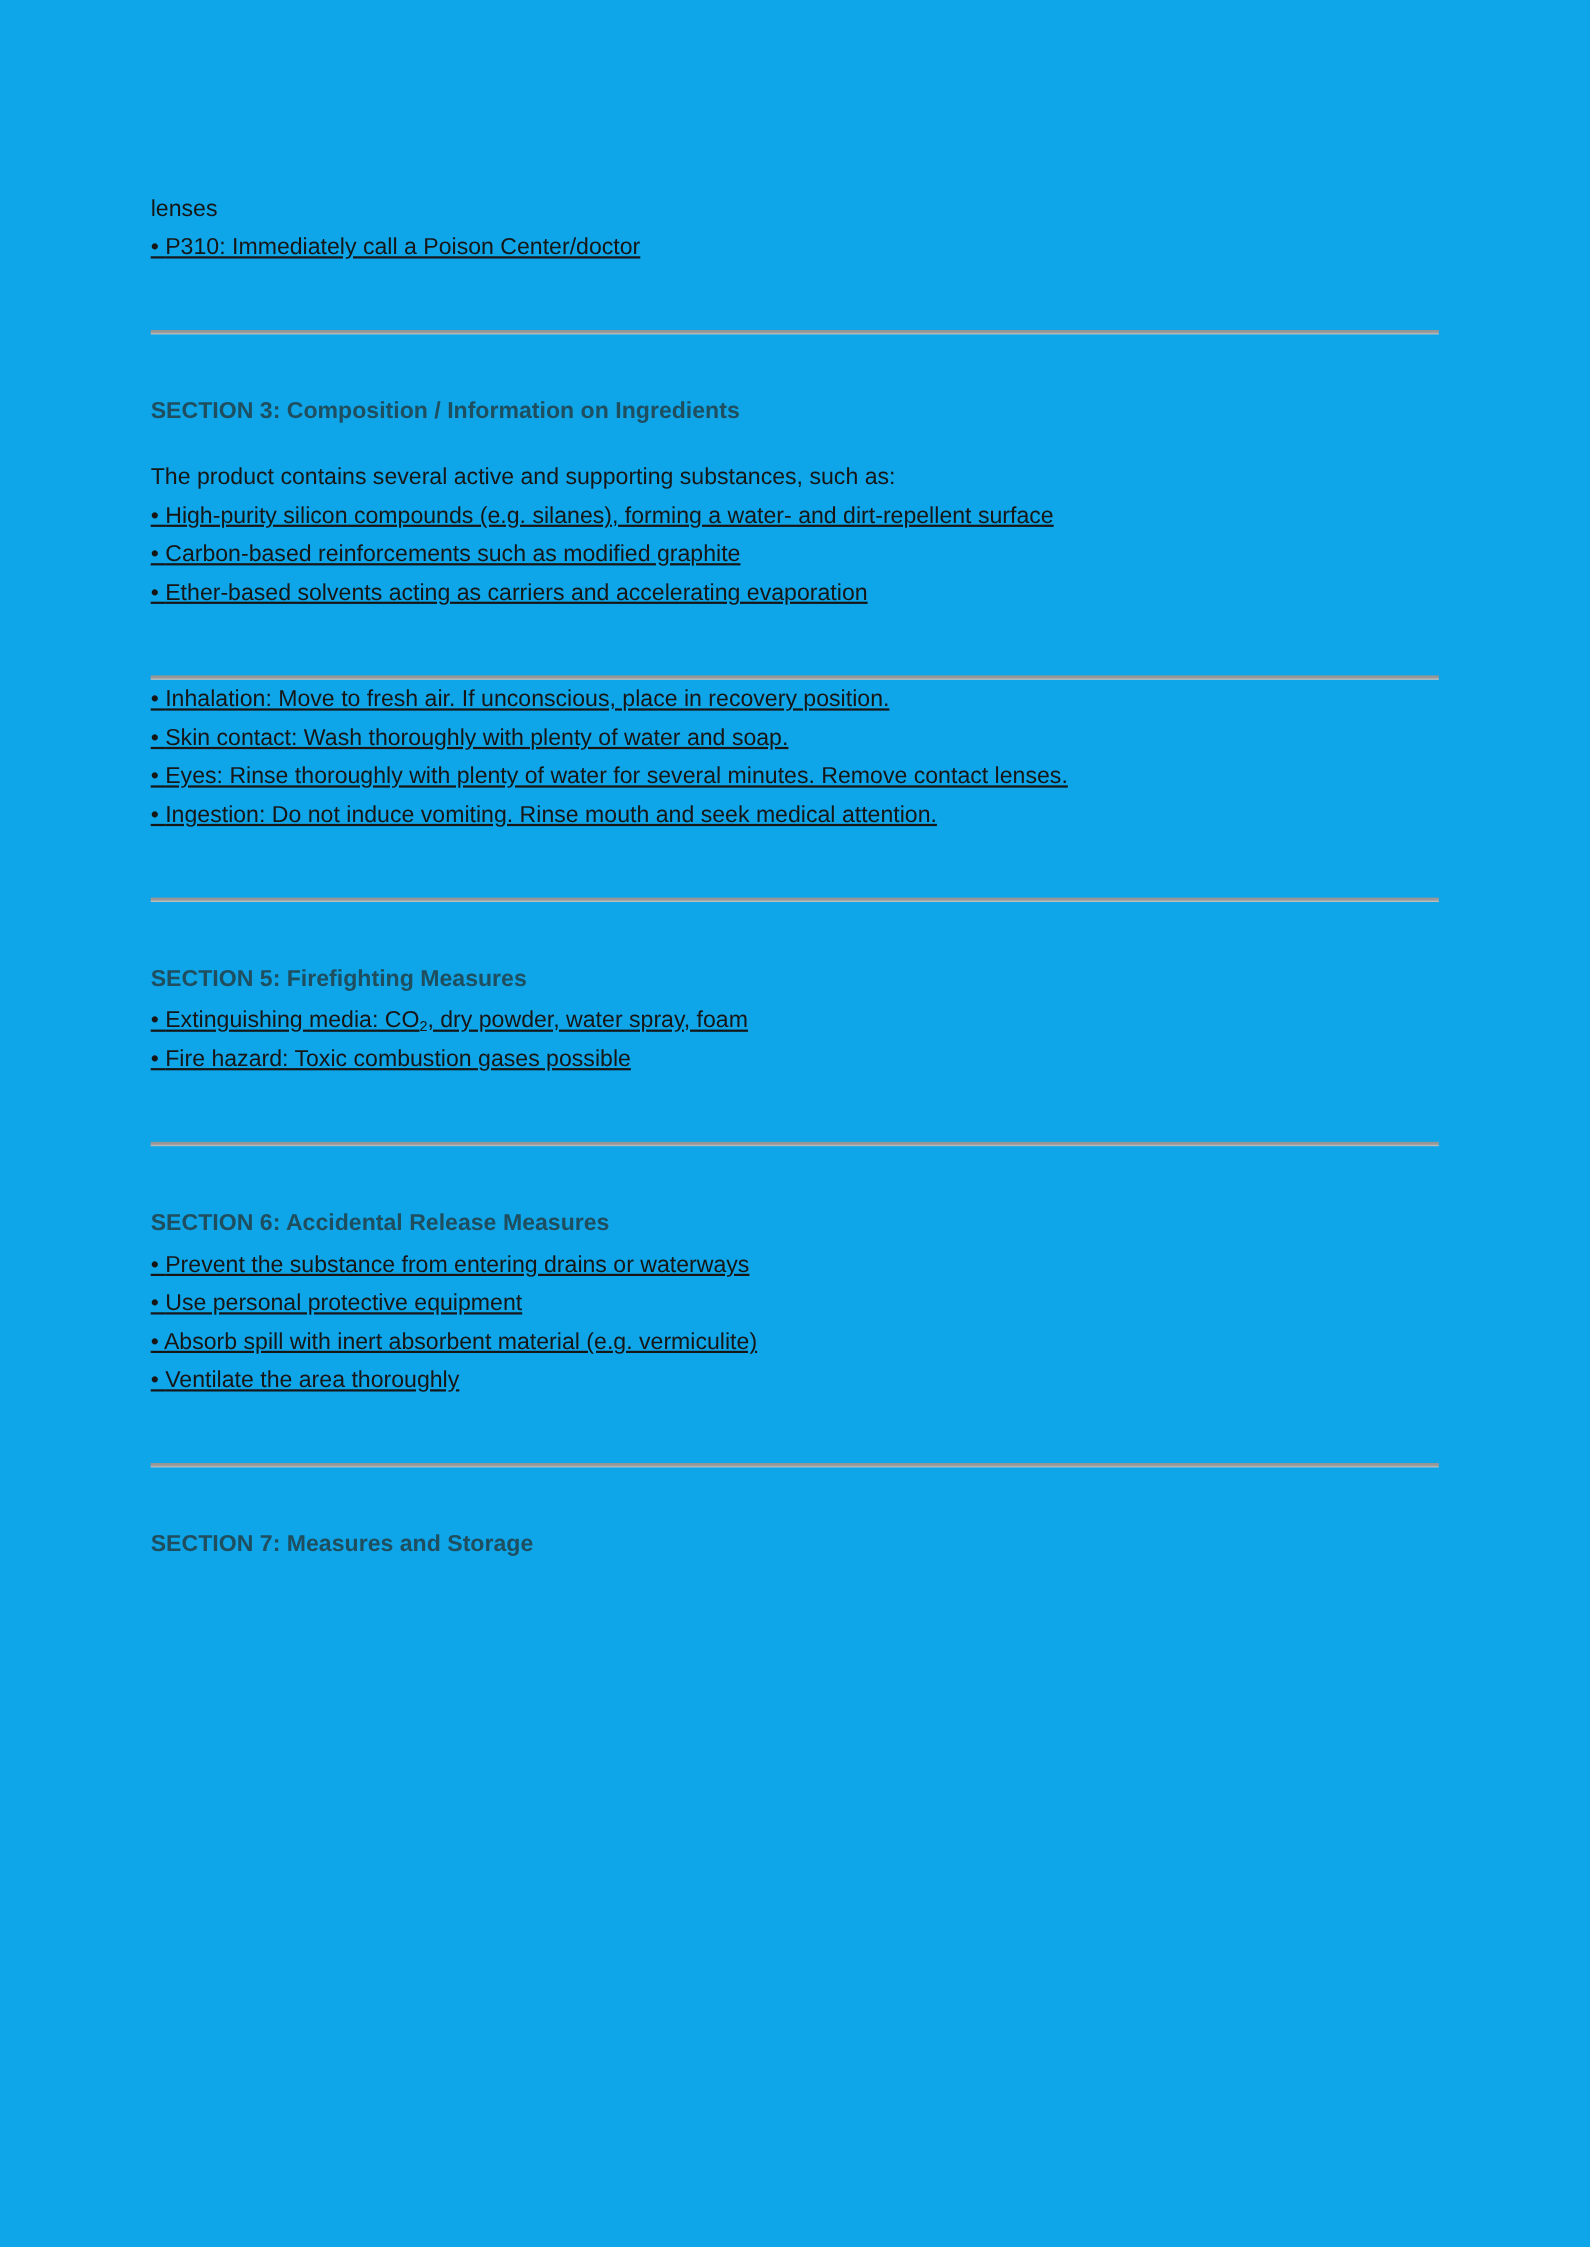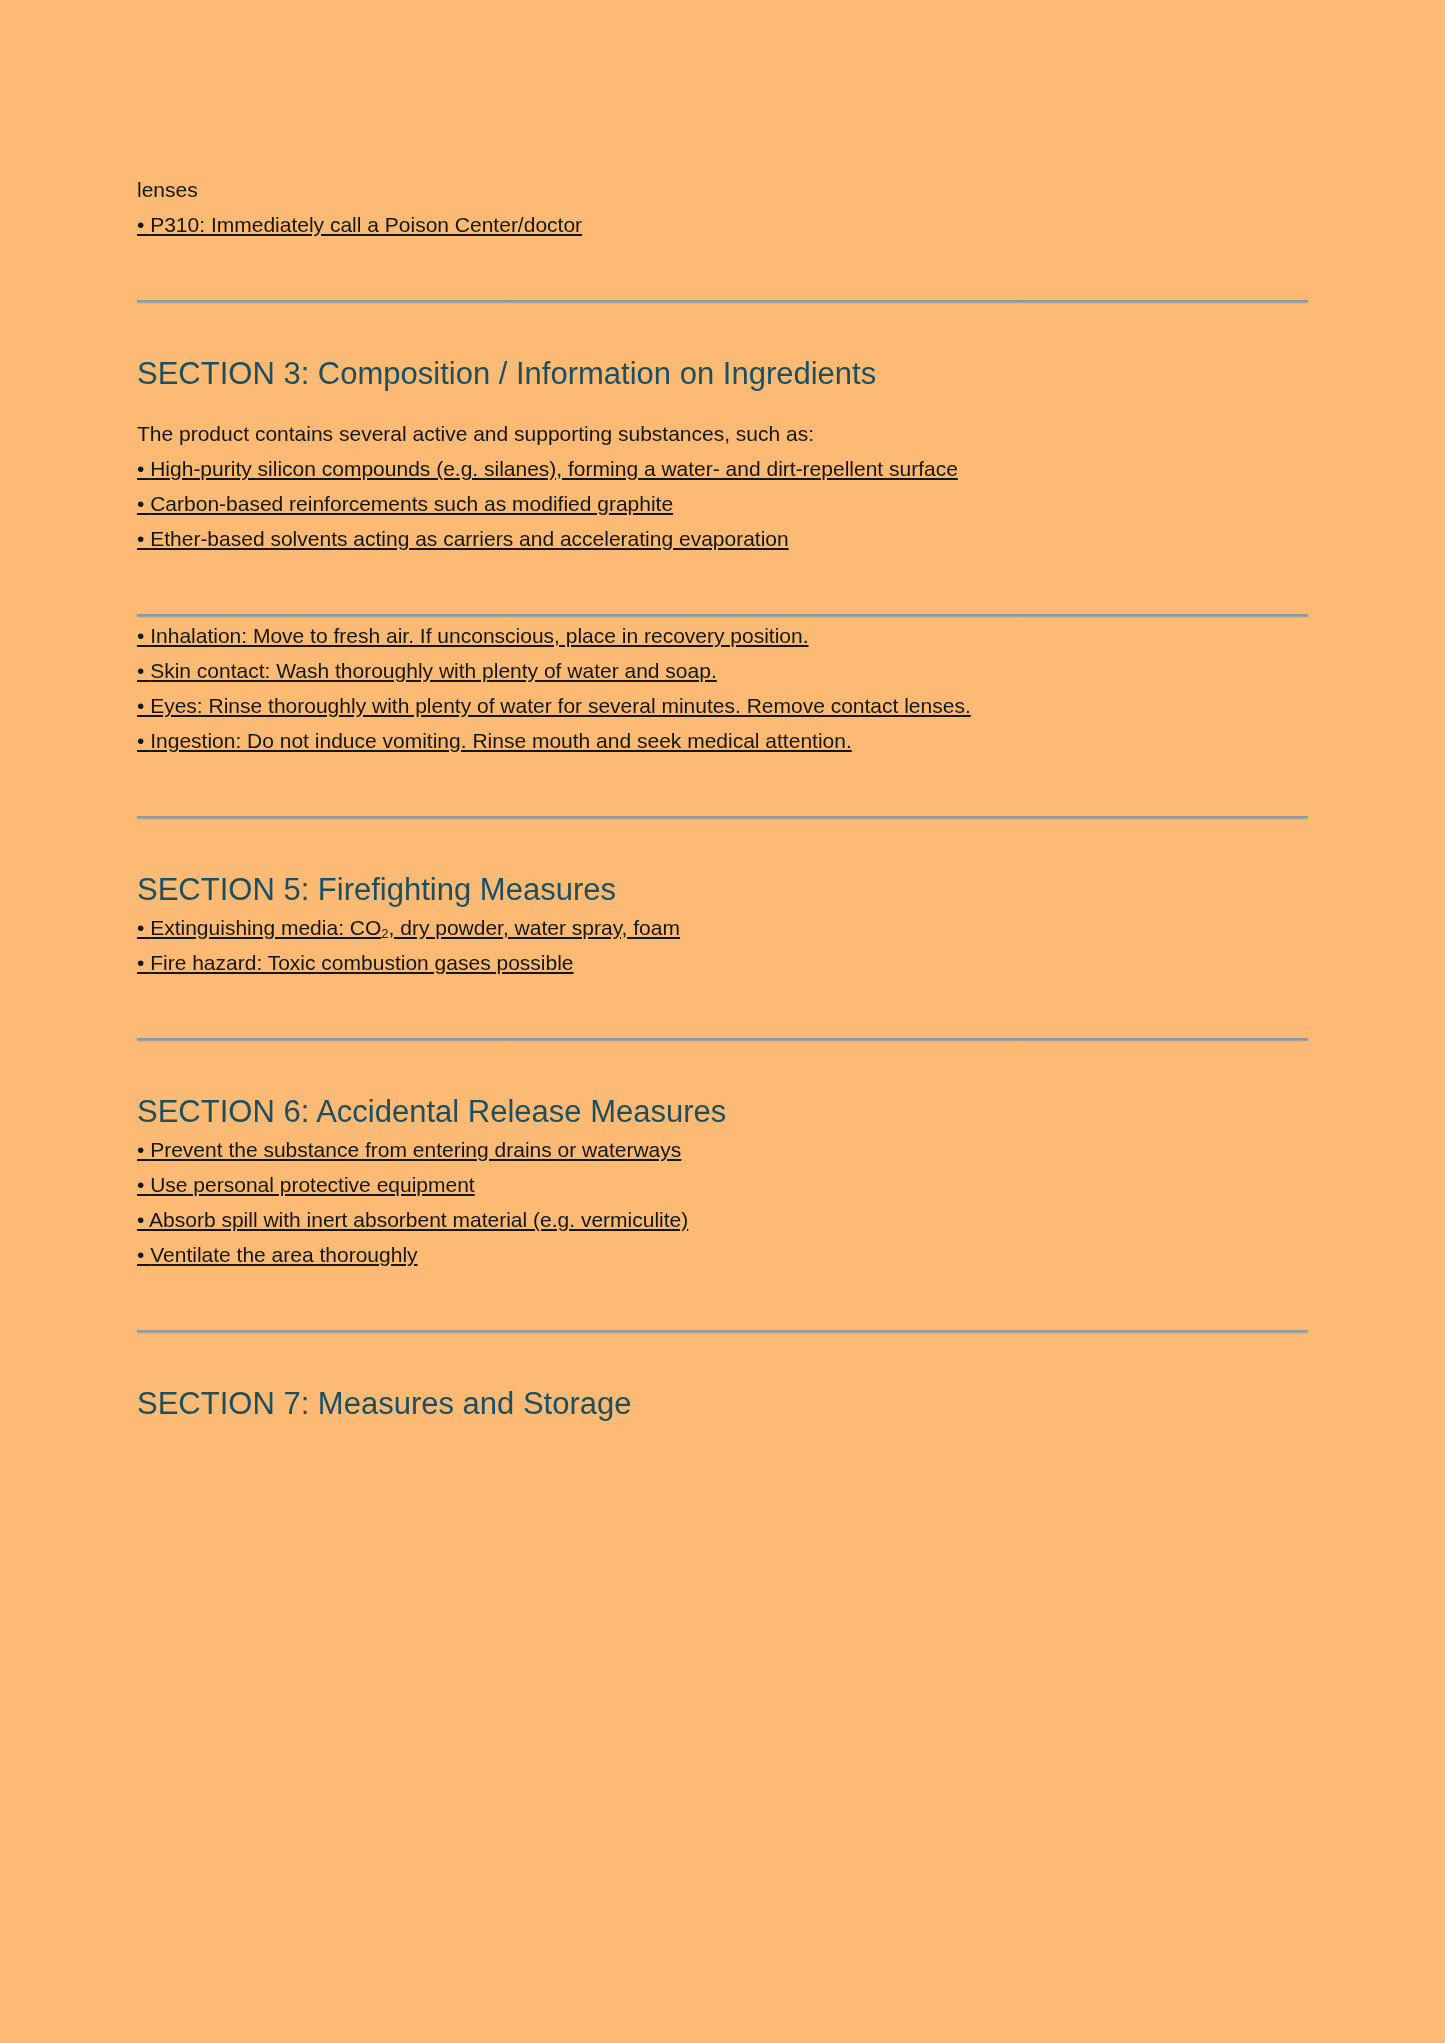--- a/index.html
+++ b/index.html
@@ -1,20 +1,20 @@
 <!DOCTYPE html>
 <html style="--heading-color: #1f4e5f; --bullet-glyph: &quot;•&quot;;"><head>
 <meta charset="utf-8">
 <style>
   html, body { margin: 0; padding: 0; background: #ffffff; }
   .page {
     position: relative;
     width: 1445px;
     height: 2043px;
-    background: #fdba74;
+    background: #0ea5e9;
     overflow: hidden;
   }
   .content {
     margin: 0 137px;
     padding-top: 172px;
     font-family: "Liberation Sans", "DejaVu Sans", sans-serif;
     font-size: 21px;
     line-height: 35px;
     color: #161616;
     -webkit-font-smoothing: antialiased;
@@ -24,23 +24,23 @@
   ul.bullet-list li { margin: 0; padding: 0; }
   ul.bullet-list li::before { content: var(--bullet-glyph) " "; }
   .wrap-line { margin: 0; }
   .divider {
     height: 4px;
     margin-top: 58px;
     background: linear-gradient(to bottom, #949494 0%, #9a9a9a 55%, #c9c9c9 100%);
   }
   h2.section-heading {
     margin: 50px 0 0 0;
-    font-size: 31px;
+    font-size: 21px;
     line-height: 40px;
-    font-weight: 400;
+    font-weight: 700;
     color: var(--heading-color, #1f4e5f);
   }
   .after-heading { margin-top: 22px; }
   .block-gap { margin-top: 35px; }
   sub.chem-sub { font-size: 0.62em; line-height: 0; vertical-align: -0.25em; }
 </style>
 </head>
 <body>
 
 <div class="page">

